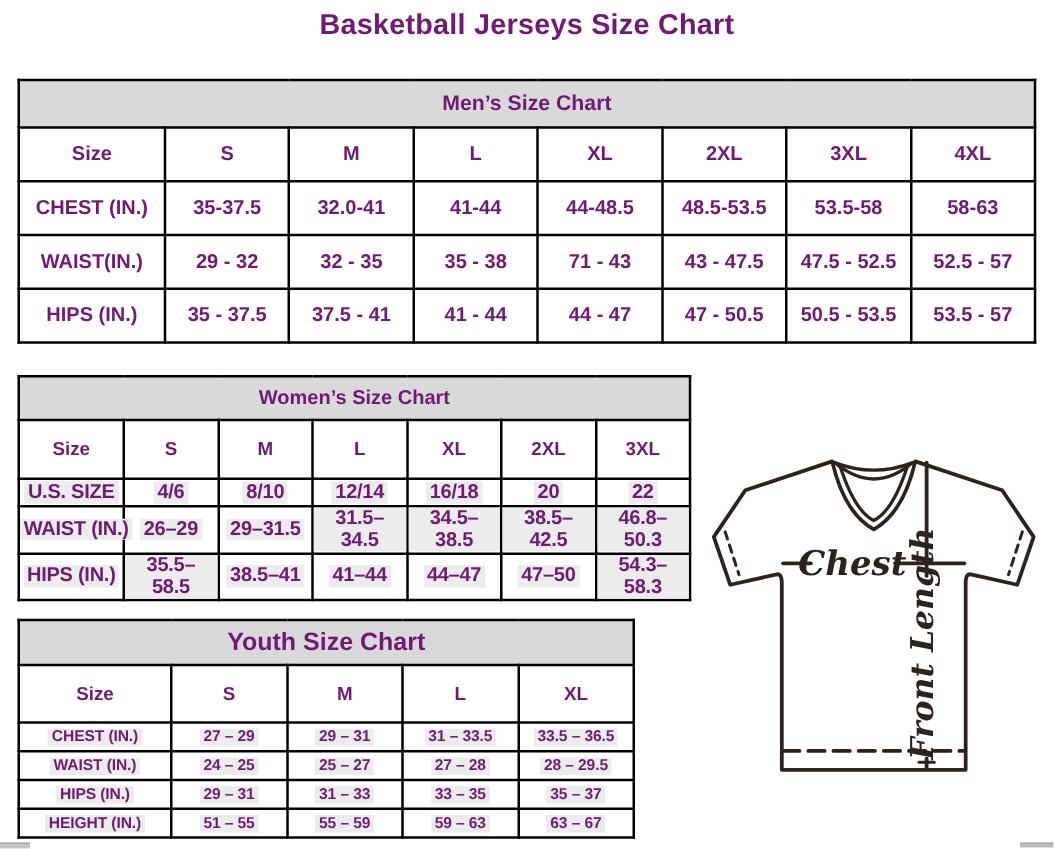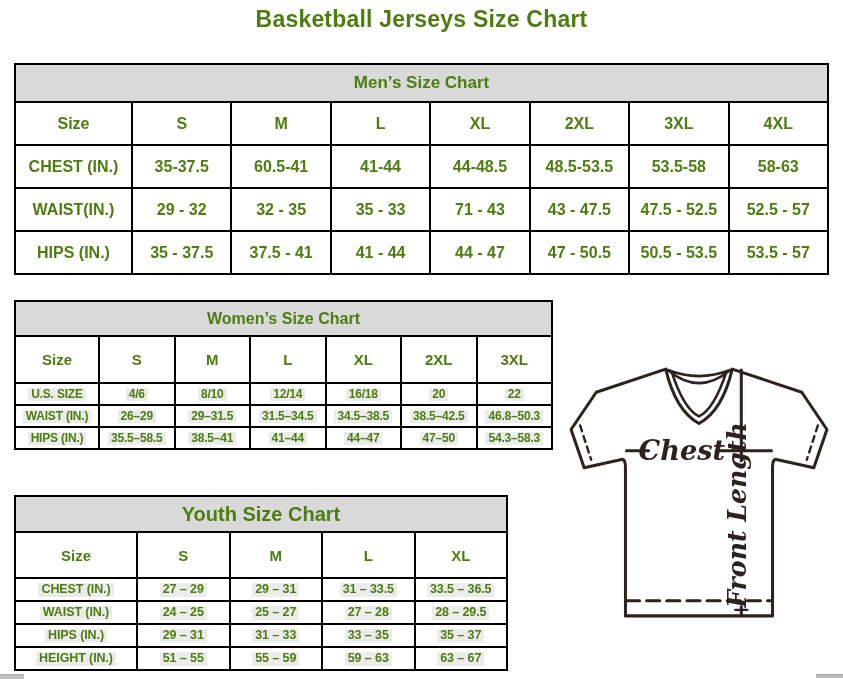--- a/index.html
+++ b/index.html
@@ -1,17 +1,17 @@
 <!DOCTYPE html>
 <html><head>
 <meta charset="utf-8">
 <style>
   html,body{margin:0;padding:0;background:#ffffff;}
   #page{position:relative;width:843px;height:679px;background:#fff;overflow:hidden;
-        font-family:"Liberation Sans",sans-serif;color:#4d7c0f;}
+        font-family:"Liberation Sans",sans-serif;color:#701a75;}
 
   .page-title{position:absolute;top:6px;left:0;width:843px;text-align:center;
               font-size:23px;font-weight:bold;letter-spacing:0.2px;}
 
   .tblhost{position:absolute;}
   #mens-table  {left:14px;top:63px; width:815px;}
   #womens-table{left:14px;top:300px;width:539px;}
   #youth-table {left:14px;top:495px;width:494px;}
 
   .tblhost table{border-collapse:collapse;width:100%;table-layout:fixed;}
@@ -20,21 +20,21 @@
   .tblhost .band{background:#d9d9d9;font-size:17px;}
   .tblhost .rlab{white-space:nowrap;}
 
   #mens-table .band{height:36px;}
   #mens-table .hdr td{height:41px;font-size:16px;}
   #mens-table .drow td{height:41px;font-size:16px;}
   #mens-table col.c0{width:117px;}
 
   #womens-table .band{height:33px;font-size:16px;margin-left:13px;}
   #womens-table .hdr td{height:45px;font-size:15px;}
-  #womens-table .drow td{height:20px;font-size:12px;letter-spacing:-0.2px;}
+  #womens-table .drow td{height:20px;font-size:16px;letter-spacing:-0.2px;}
   #womens-table col.c0{width:84px;}
 
   #youth-table .band{height:34px;font-size:20px;}
   #youth-table .hdr td{height:44px;font-size:15px;}
   #youth-table .drow td{height:21px;font-size:12.5px;letter-spacing:-0.1px;}
   #youth-table col.c0{width:122px;}
 
   .hl{background:#ececec;padding:0 3px;display:inline-block;line-height:1.1;}
 
   #jersey{position:absolute;left:563px;top:362px;width:274px;height:266px;}
@@ -72,32 +72,32 @@
             <td>M</td>
             <td>L</td>
             <td>XL</td>
             <td>2XL</td>
             <td>3XL</td>
             <td>4XL</td>
           </tr>
           <tr class="drow">
             <td class="rlab">CHEST (IN.)</td>
             <td>35-37.5</td>
-            <td>60.5-41</td>
+            <td>32.0-41</td>
             <td>41-44</td>
             <td>44-48.5</td>
             <td>48.5-53.5</td>
             <td>53.5-58</td>
             <td>58-63</td>
           </tr>
           <tr class="drow">
             <td class="rlab">WAIST(IN.)</td>
             <td>29 - 32</td>
             <td>32 - 35</td>
-            <td>35 - 33</td>
+            <td>35 - 38</td>
             <td>71 - 43</td>
             <td>43 - 47.5</td>
             <td>47.5 - 52.5</td>
             <td>52.5 - 57</td>
           </tr>
           <tr class="drow">
             <td class="rlab">HIPS (IN.)</td>
             <td>35 - 37.5</td>
             <td>37.5 - 41</td>
             <td>41 - 44</td>

